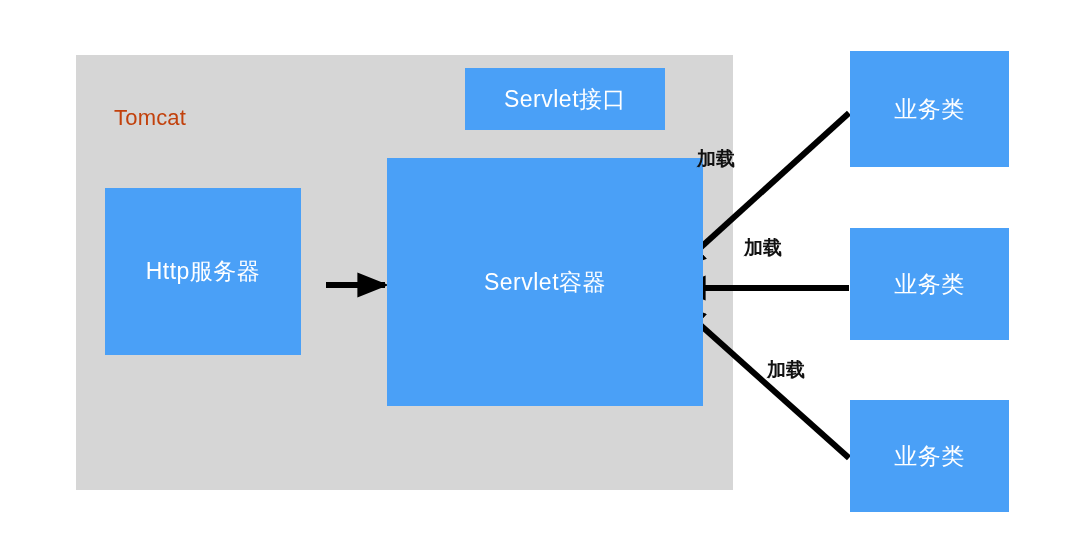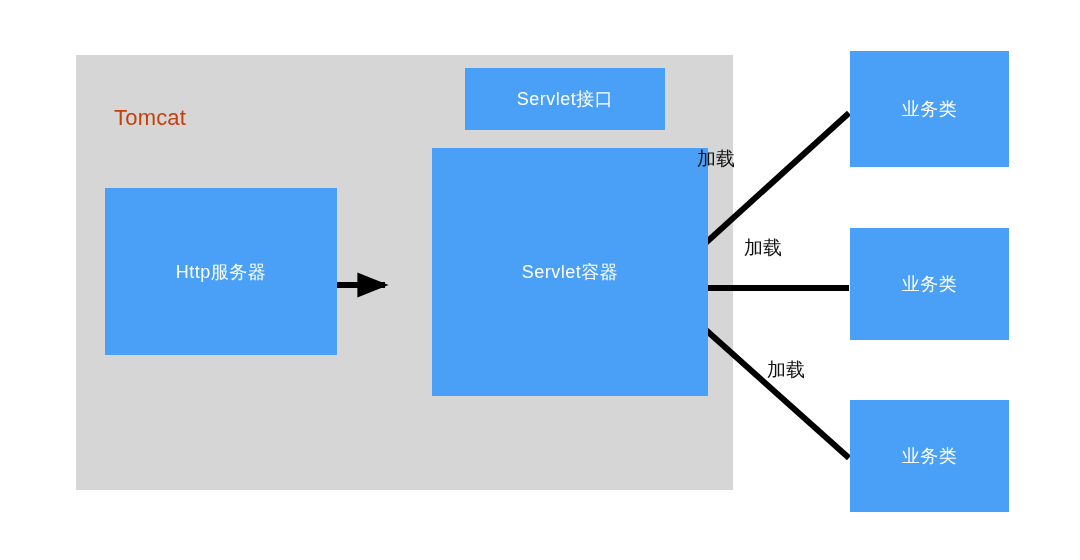--- a/index.html
+++ b/index.html
@@ -34,42 +34,41 @@
     letter-spacing: 0.2px;
     white-space: nowrap;
   }
   .blue-box {
     position: absolute;
     background: #4aa0f7;
     color: #ffffff;
     display: flex;
     align-items: center;
     justify-content: center;
-    font-size: 18px;
+    font-size: 23px;
     letter-spacing: 0.5px;
     box-sizing: border-box;
     white-space: nowrap;
   }
   #box-servlet-interface {
     left: 465px;
     top: 68px;
     width: 200px;
     height: 62px;
   }
   #box-servlet-container {
     left: 387px;
-    top: 148px;
-    width: 276px;
+    top: 158px;
+    width: 316px;
     height: 248px;
-    margin-left: 45px;
   }
   #box-http-server {
     left: 105px;
     top: 188px;
-    width: 232px;
+    width: 196px;
     height: 167px;
   }
   #box-biz-1 {
     left: 850px;
     top: 51px;
     width: 159px;
     height: 116px;
   }
   #box-biz-2 {
     left: 850px;
@@ -81,20 +80,21 @@
     left: 850px;
     top: 400px;
     width: 159px;
     height: 112px;
   }
   .edge-label {
     position: absolute;
     font-size: 19px;
     color: #111111;
     white-space: nowrap;
+    font-weight: bold;
   }
   #label-load-1 { left: 697px; top: 146px; }
   #label-load-2 { left: 744px; top: 235px; }
   #label-load-3 { left: 767px; top: 357px; }
   svg.arrows {
     position: absolute;
     left: 0;
     top: 0;
     width: 1080px;
     height: 560px;

